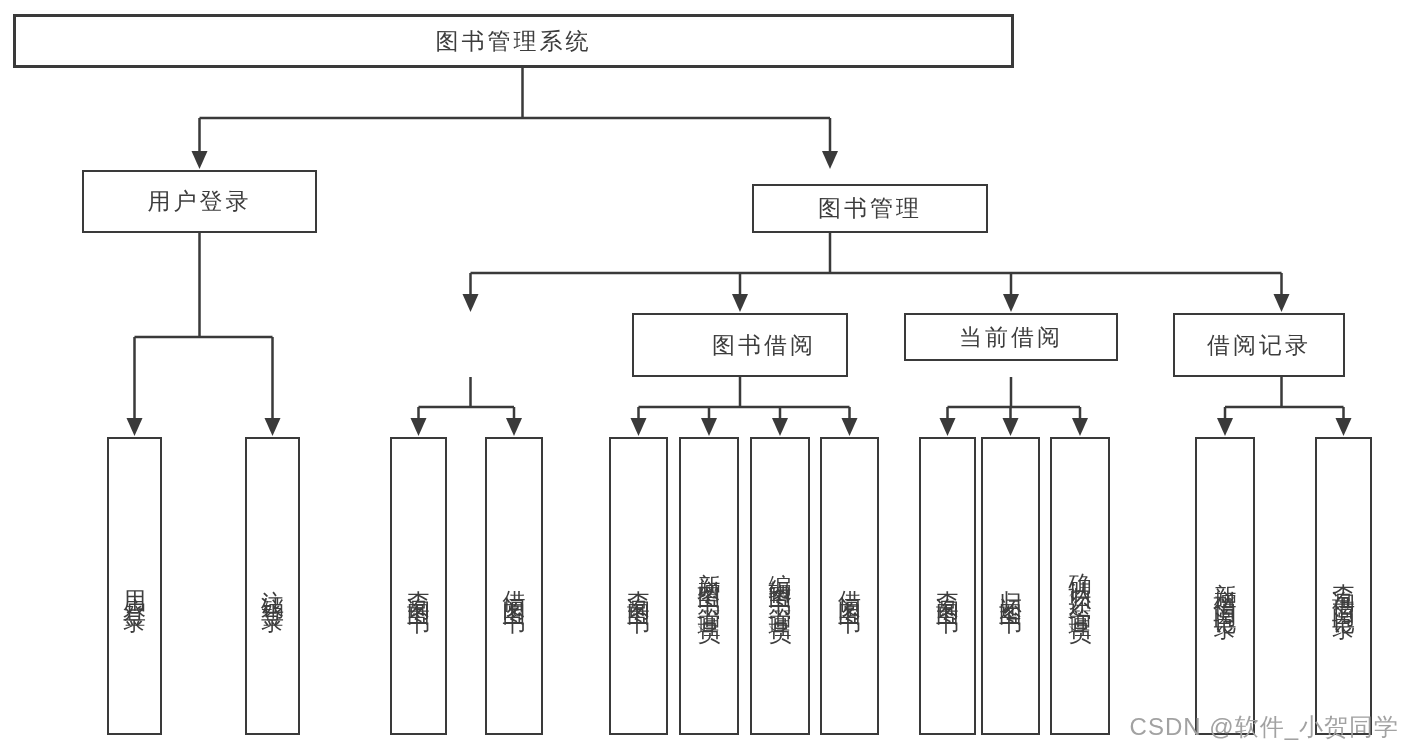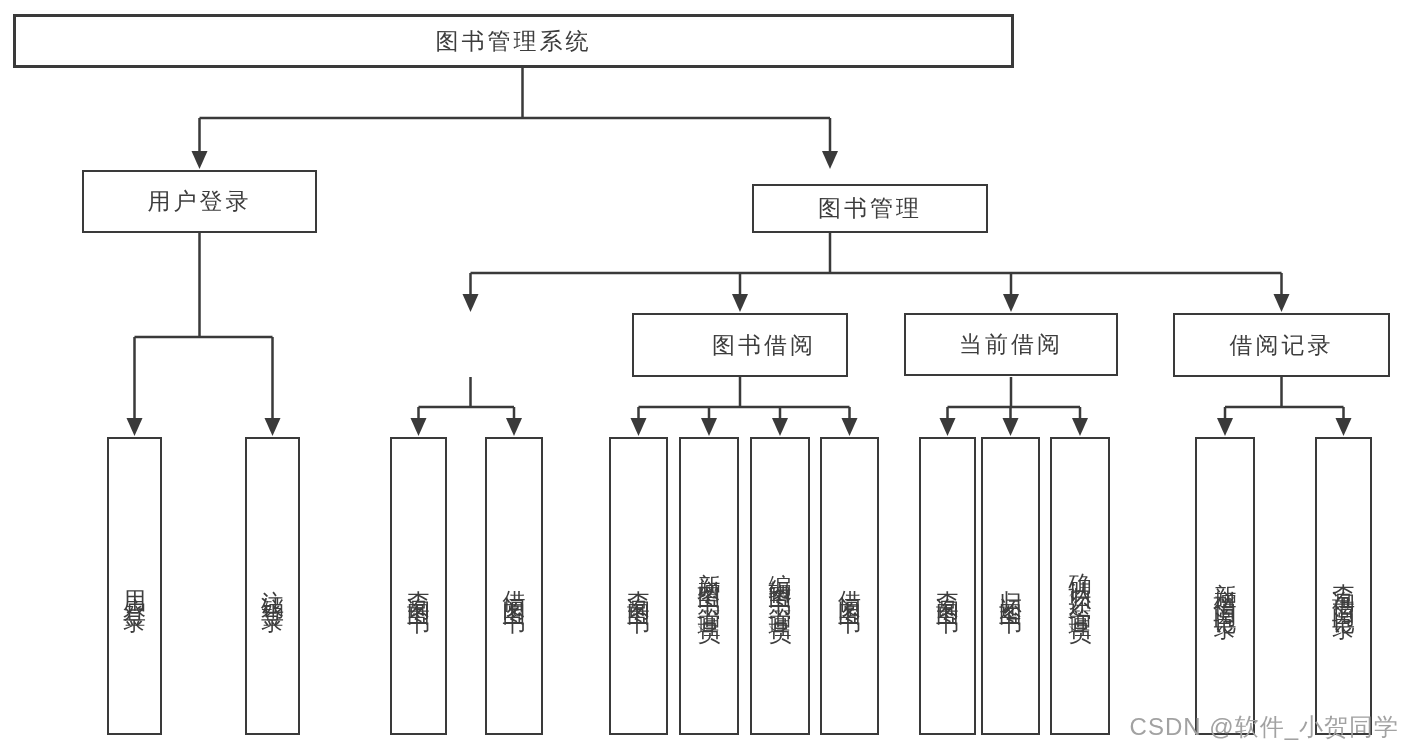--- a/index.html
+++ b/index.html
@@ -124,22 +124,22 @@
       <path class="head" d="M1335.5,418 H1351.5 L1343.5,436 Z"></path>
     </g>
   </svg>
 
   <div class="node hbox rootbox" style="left:13px; top:14px; width:1001px; height:54px;">图书管理系统</div>
 
   <div class="node hbox" style="left:82px; top:170px; width:235px; height:63px;">用户登录</div>
   <div class="node hbox" style="left:712px; top:184px; width:236px; height:49px;margin-left:40px;">图书管理</div>
 
   <div class="node hbox" style="left:632px; top:313px; width:216px; height:64px;padding-left:48px;">图书借阅</div>
-  <div class="node hbox" style="left:904px; top:313px; width:214px; height:63px;">当前借阅</div>
-  <div class="node hbox" style="left:1173px; top:313px; width:217px; height:64px;">借阅记录</div>
+  <div class="node hbox" style="left:904px; top:313px; width:214px; height:48px;">当前借阅</div>
+  <div class="node hbox" style="left:1173px; top:313px; width:172px; height:64px;">借阅记录</div>
 
   <div class="node vbox" style="left:107px; top:437px; width:55px; height:298px;">用户登录</div>
   <div class="node vbox" style="left:245px; top:437px; width:55px; height:298px;">注销登录</div>
 
   <div class="node vbox" style="left:390px; top:437px; width:57px; height:298px;">查询图书</div>
   <div class="node vbox" style="left:485px; top:437px; width:58px; height:298px;">借阅图书</div>
 
   <div class="node vbox" style="left:609px; top:437px; width:59px; height:298px;">查询图书</div>
   <div class="node vbox" style="left:679px; top:437px; width:60px; height:298px;">新增图书（管理员）</div>
   <div class="node vbox" style="left:750px; top:437px; width:60px; height:298px;">编辑图书（管理员）</div>

